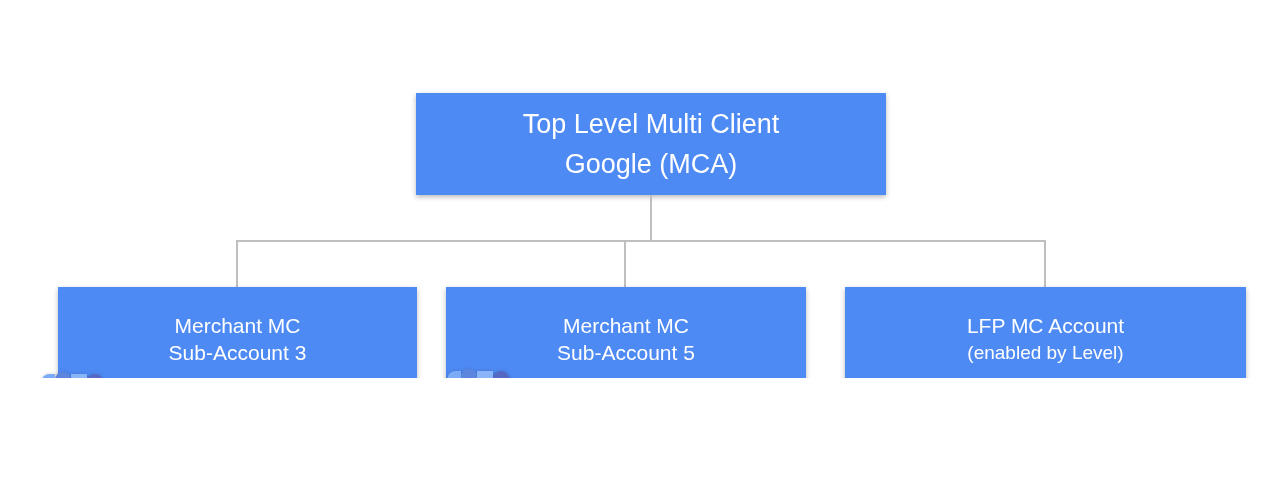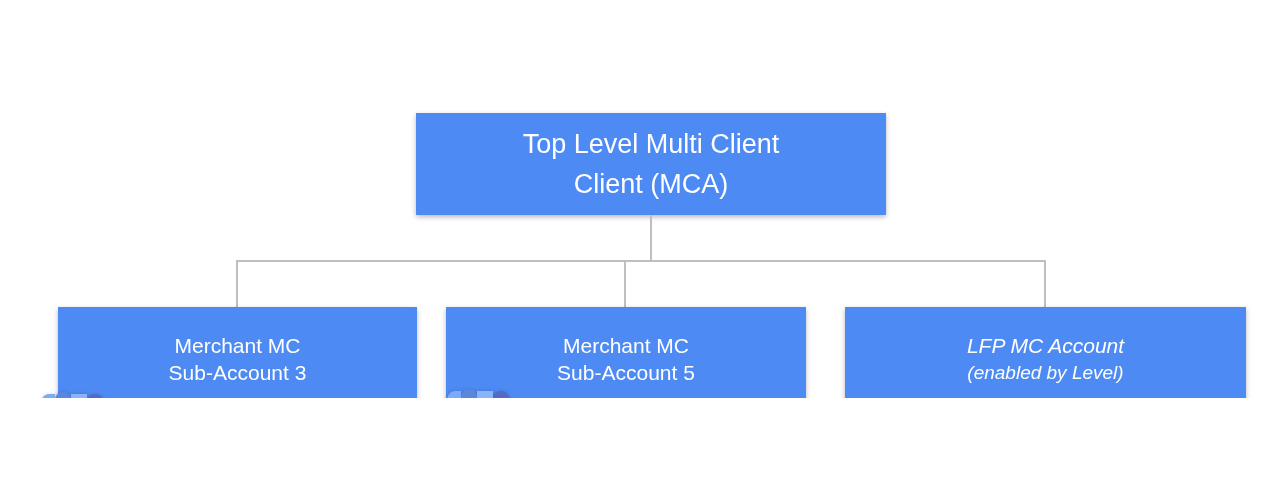--- a/index.html
+++ b/index.html
@@ -12,21 +12,20 @@
   * { margin: 0; padding: 0; box-sizing: border-box; }
   html, body { background: var(--canvas); }
   body { font-family: "Liberation Sans", "DejaVu Sans", sans-serif; }
 
   .canvas {
     position: relative;
     width: 1286px;
     height: 378px;
     background: var(--canvas);
     overflow: hidden;
-    margin-top: 20px;
   }
 
   .node {
     position: absolute;
     background: var(--box-fill);
     color: var(--box-text);
     display: flex;
     flex-direction: column;
     align-items: center;
     justify-content: center;
@@ -36,21 +35,21 @@
   .node-root {
     left: 416px; top: 93px; width: 470px; height: 102px;
     font-size: 27px; line-height: 40px;
   }
   .node-child {
     top: 287px; height: 103px;
     font-size: 21px; line-height: 27px; text-align: right;
   }
   .node-sub1 { left: 58px;  width: 359px; }
   .node-sub2 { left: 446px; width: 360px; }
-  .node-lfp  { left: 845px; width: 401px; font-style: italic; }
+  .node-lfp  { left: 845px; width: 401px; }
   .node-lfp .line2 { font-size: 19px; }
 
   .tree-line {
     position: absolute;
     background: var(--tree-line);
   }
   .flow-line {
     position: absolute;
     background: var(--flow-line);
   }
@@ -71,21 +70,21 @@
     font-weight: 700;
   }
 </style>
 </head>
 <body>
 
 <div class="canvas">
 
   <div class="node node-root">
     <div class="line1">Top Level Multi Client</div>
-    <div class="line2">Client (MCA)</div>
+    <div class="line2">Google (MCA)</div>
   </div>
 
   <div class="tree-line" style="left:650px; top:195px; width:2px; height:47px;"></div>
   <div class="tree-line" style="left:236px; top:240px; width:810px; height:2px;"></div>
   <div class="tree-line" style="left:236px; top:240px; width:2px; height:48px;"></div>
   <div class="tree-line" style="left:624px; top:240px; width:2px; height:48px;"></div>
   <div class="tree-line" style="left:1044px; top:240px; width:2px; height:48px;"></div>
 
   <div class="node node-child node-sub1">
     <div class="line1">Merchant MC</div>

